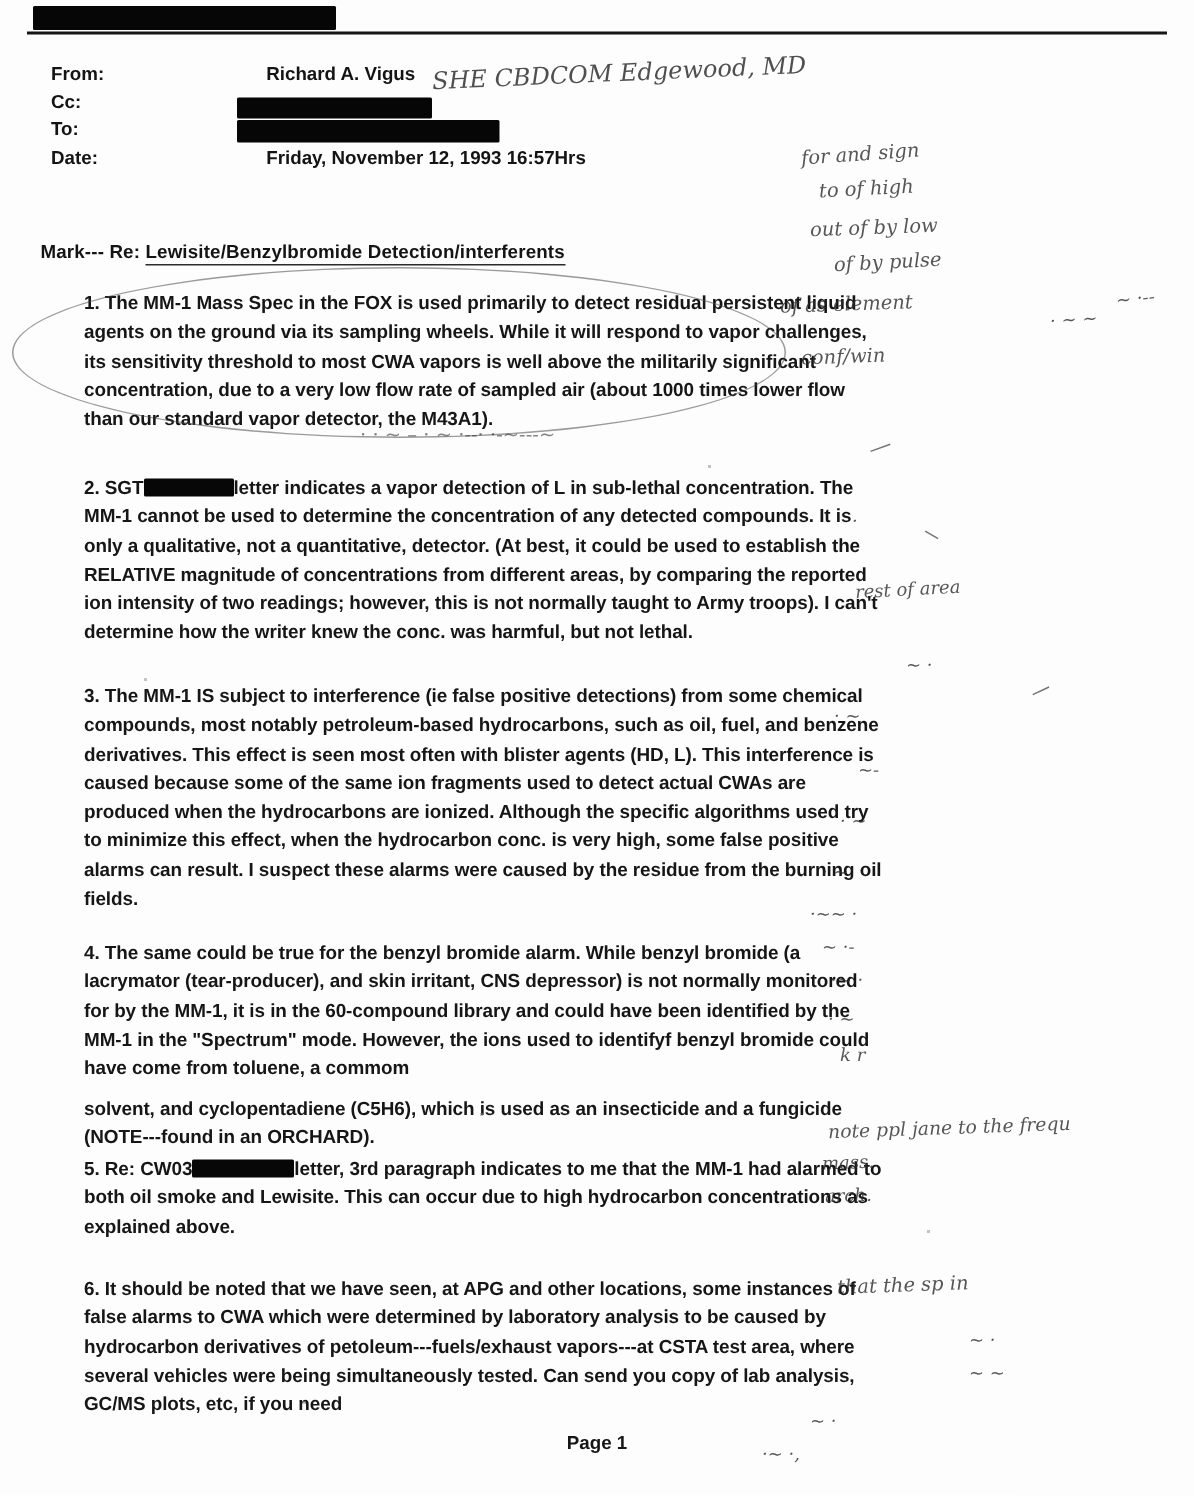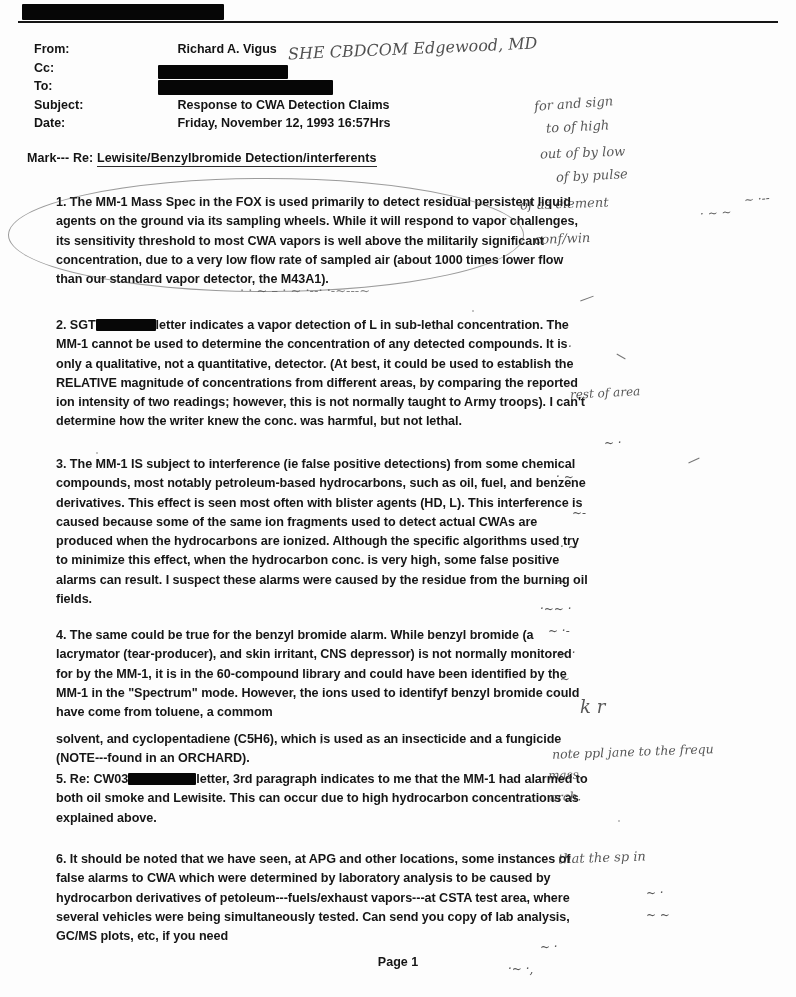--- a/index.html
+++ b/index.html
@@ -70,21 +70,21 @@
     font-style: italic;
     color: #2a2a2a;
     white-space: nowrap;
     opacity: .82;
   }
 
   
   .reline {
     position: absolute;
     left: 27px;
-    top: 151px;
+    top: 161px;
     font-size: 12.5px;
     font-weight: bold;
     letter-spacing: .1px;
   }
   .reline .ul {
     border-bottom: 1px solid #2b2b2b;
     padding-bottom: 1px;
   }
 
   
@@ -177,24 +177,20 @@
       <span class="hdr-label">From:</span>
       <span class="hdr-value">Richard A. Vigus</span>
     </div>
     <div class="hdr-row">
       <span class="hdr-label">Cc:</span>
       <span class="hdr-value"></span>
     </div>
     <div class="hdr-row">
       <span class="hdr-label">To:</span>
       <span class="hdr-value"></span>
-    </div>
-    <div class="hdr-row">
-      <span class="hdr-label">Subject:</span>
-      <span class="hdr-value">Response to CWA Detection Claims</span>
     </div>
     <div class="hdr-row">
       <span class="hdr-label">Date:</span>
       <span class="hdr-value">Friday, November 12, 1993 16:57Hrs</span>
     </div>
   </div>
 
   <div class="hw" style="left:288px; top:39px; font-size:16px; transform:rotate(-2.5deg);">SHE CBDCOM Edgewood, MD</div>
 
   <div class="reline">
@@ -239,21 +235,21 @@
   <div class="margin-note" style="left:568px; top:340px; font-size:12px;">·</div>
   <div class="margin-note" style="left:604px; top:436px; font-size:12px;">~ ·</div>
   <div class="margin-note" style="left:556px; top:470px; font-size:12px;">· ~</div>
   <div class="margin-note" style="left:572px; top:506px; font-size:12px;">~-</div>
   <div class="margin-note" style="left:560px; top:540px; font-size:12px;">·  ~</div>
   <div class="margin-note" style="left:548px; top:574px; font-size:12px;">·  ~</div>
   <div class="margin-note" style="left:540px; top:602px; font-size:12px;">·~~ ·</div>
   <div class="margin-note" style="left:548px; top:624px; font-size:12px;">~ ·-</div>
   <div class="margin-note" style="left:554px; top:646px; font-size:12px;">·~ ·</div>
   <div class="margin-note" style="left:552px; top:672px; font-size:12px;">· ~</div>
-  <div class="margin-note" style="left:580px; top:696px; font-size:18px;">k r</div>
+  <div class="margin-note" style="left:560px; top:696px; font-size:12px;">k r</div>
   <div class="margin-note" style="left:646px; top:886px; font-size:12px;">~ ·</div>
   <div class="margin-note" style="left:646px; top:908px; font-size:12px;">~ ~</div>
   <div class="margin-note" style="left:508px; top:962px; font-size:12px;">·~ ·,</div>
   <div class="margin-note" style="left:540px; top:940px; font-size:12px;">~ ·</div>
 
   <div class="tick" style="left:580px; top:298px; width:14px; height:1.4px; transform:rotate(-20deg);"></div>
   <div class="tick" style="left:616px; top:356px; width:10px; height:1.3px; transform:rotate(30deg);"></div>
   <div class="tick" style="left:688px; top:460px; width:12px; height:1.3px; transform:rotate(-25deg);"></div>
 
   <div class="speck" style="left:472px; top:310px;"></div>

